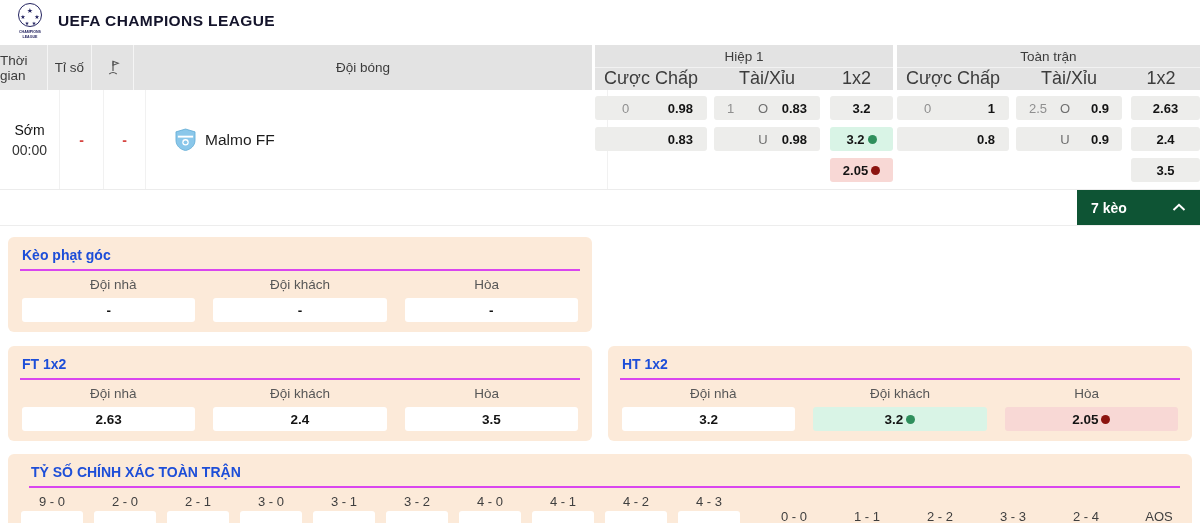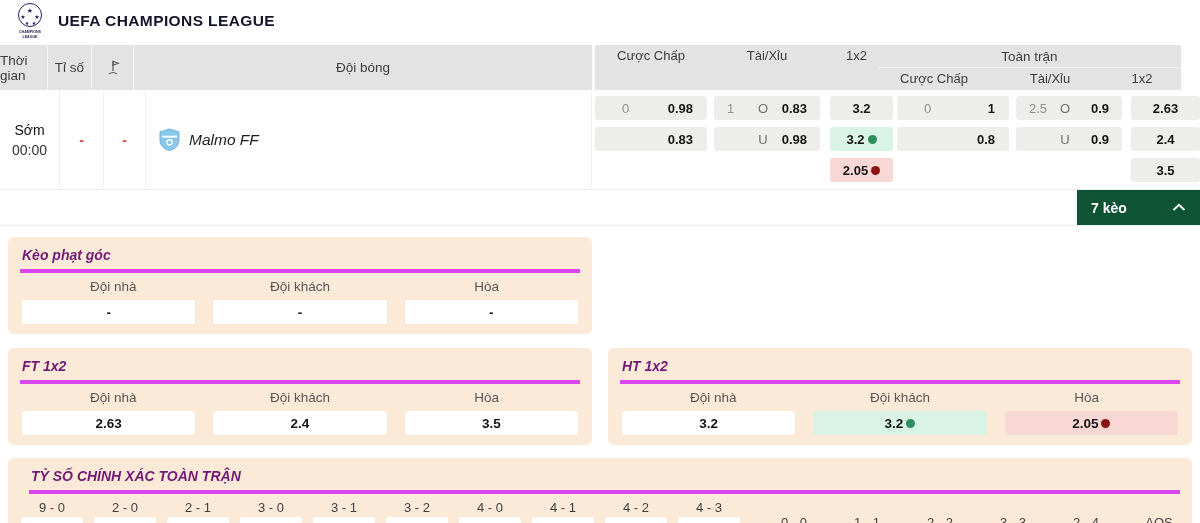--- a/index.html
+++ b/index.html
@@ -14,36 +14,36 @@
   .odds-table { position: relative; }
   .thead { position: relative; height: 45px; margin-top: 3px; }
   .hd-left { position: absolute; left: 0; top: 0; width: 592px; height: 45px; background: #e3e3e3; display: flex; }
   .hd-cell { display: flex; align-items: center; justify-content: center; font-size: 13.5px; color: #3c3c3c; }
   .hd-time { width: 48px; border-right: 1px solid #f5f5f5; }
   .hd-score { width: 44px; border-right: 1px solid #f5f5f5; }
   .hd-corner { width: 42px; border-right: 1px solid #f5f5f5; }
   .hd-teams { flex: 1; }
   .hd-grp { position: absolute; top: 0; height: 45px; background: #e3e3e3; }
   .hd-grp.g1 { left: 595px; width: 298px; }
-  .hd-grp.g2 { left: 878px; width: 303px; }
+  .hd-grp.g2 { left: 897px; width: 303px; }
   .grp-label { height: 23px; display: flex; align-items: center; justify-content: center;
     font-size: 13.5px; color: #3c3c3c; border-bottom: 1px solid #f2f2f2; }
-  .grp-sub { display: flex; height: 21px; align-items: center; font-size: 13px; color: #3c3c3c; }
+  .grp-sub { display: flex; height: 21px; align-items: center; font-size: 18px; color: #3c3c3c; }
   .sub-hdp { width: 112px; text-align: center; }
   .sub-ou { width: 106px; margin-left: 7px; text-align: center; }
   .sub-x12 { flex: 1; text-align: center; }
 
   .trow { position: relative; height: 100px; border-bottom: 1px solid #ececec; }
   .cell { position: absolute; top: 0; height: 100%; display: flex; flex-direction: column;
     align-items: center; justify-content: center; }
   .cell-time { left: 0; width: 60px; border-right: 1px solid #f1f1f1; }
   .cell-score { left: 60px; width: 44px; border-right: 1px solid #f1f1f1; }
   .cell-corner { left: 104px; width: 42px; border-right: 1px solid #f1f1f1; }
-  .cell-teams { left: 146px; width: 446px; border-right: 1px solid #f1f1f1;
-    align-items: stretch; justify-content: center; gap: 12px; font-style: italic; }
+  .cell-teams { left: 162px; width: 446px; border-right: 1px solid #f1f1f1;
+    align-items: stretch; justify-content: center; gap: 12px; }
   .time-early { font-size: 14px; font-weight: normal; color: #111; }
   .time-clock { font-size: 14px; color: #333; margin-top: 4px; }
   .dash { color: #d64541; font-weight: bold; font-size: 14px; }
   .team { display: flex; align-items: center; gap: 9px; padding-left: 13px; }
   .team-name { font-size: 15.5px; color: #1d1d1d; }
 
   .odds { position: absolute; top: 0; display: flex; padding-top: 6px; }
   .odds.og1 { left: 595px; width: 298px; }
   .odds.og2 { left: 897px; width: 303px; }
   .oslot { display: flex; flex-direction: column; gap: 7px; }
@@ -69,22 +69,22 @@
   .expander-bar { height: 35px; display: flex; justify-content: flex-end; }
   .expander { width: 123px; height: 35px; border: none; cursor: pointer; background: #0e5434; color: #fff;
     font-family: inherit; font-weight: bold; font-size: 14px; display: flex; align-items: center;
     justify-content: space-between; padding: 0 14px; }
   .divider { border-top: 1px solid #ededed; }
 
   
   .panels { padding: 11px 8px 0 8px; }
   .panel { background: #fcead9; border-radius: 6px; padding: 8px 12px 10px; }
   .panel.half { width: 584px; }
-  .p-title { font-size: 14px; font-weight: bold; color: #701a75; padding: 2px 2px 6px;
-    border-bottom: 4px solid #d946ef; font-style: italic; }
+  .p-title { font-size: 14px; font-weight: bold; color: #1d4ed8; padding: 2px 2px 6px;
+    border-bottom: 2px solid #d946ef; }
   .p-cols { display: flex; margin-top: 6px; }
   .p-col { flex: 1; text-align: center; font-size: 13.5px; color: #575757; }
   .p-vals { display: flex; gap: 18px; margin-top: 6px; padding: 0 2px; }
   .p-val { flex: 1; height: 24px; background: #fff; border-radius: 3px; display: flex; align-items: center;
     justify-content: center; font-weight: bold; font-size: 13.5px; gap: 3px; color: #141414; }
   .p-val.up { background: #d9f4e6; }
   .p-val.down { background: #f8d8d5; }
   .panel-row { display: flex; gap: 16px; margin-top: 14px; }
 
   
@@ -123,20 +123,21 @@
       <div class="hd-cell hd-corner">
         <svg width="18" height="18" viewBox="0 0 24 24">
           <path d="M12 3 v13" stroke="#555" stroke-width="1.6" fill="none"></path>
           <path d="M12 3 l7 2.6 -7 2.6 z" fill="none" stroke="#555" stroke-width="1.4"></path>
           <path d="M7 20 c3 -2.4 7 -2.4 10 0" stroke="#555" stroke-width="1.6" fill="none"></path>
         </svg>
       </div>
       <div class="hd-cell hd-teams">Đội bóng</div>
     </div>
     <div class="hd-grp g1">
+      <div class="grp-label">Hiệp 1</div>
       <div class="grp-sub">
         <div class="sub-hdp">Cược Chấp</div>
         <div class="sub-ou">Tài/Xỉu</div>
         <div class="sub-x12">1x2</div>
       </div>
     </div>
     <div class="hd-grp g2">
       <div class="grp-label">Toàn trận</div>
       <div class="grp-sub">
         <div class="sub-hdp">Cược Chấp</div>

